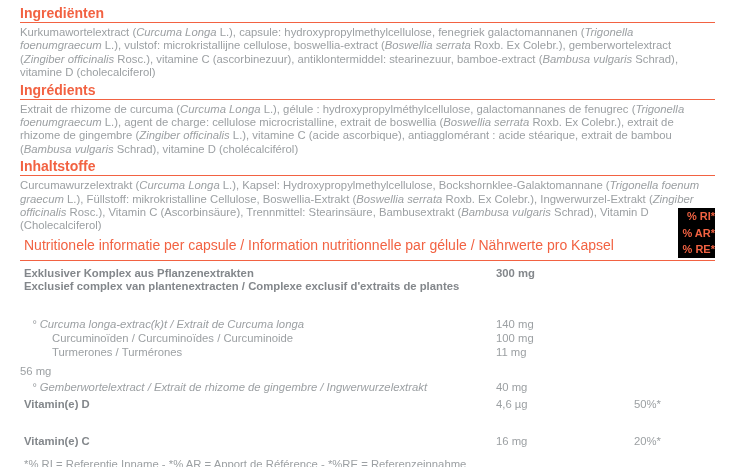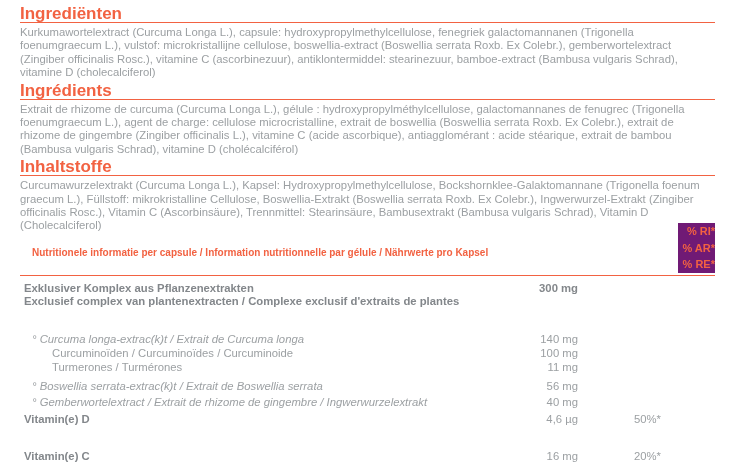--- a/index.html
+++ b/index.html
@@ -11,44 +11,44 @@
   html,body{margin:0;padding:0;}
   body{
     width:735px;height:467px;overflow:hidden;background:#ffffff;
     font-family:"Liberation Sans", sans-serif;
     color:var(--text);
     font-size:11.3px;line-height:13.4px;
     -webkit-font-smoothing:antialiased;
   }
   .wrap{padding:6px 20px 0 20px;}
   .sec-heading{
-    color:var(--accent);font-weight:bold;font-size:17px;line-height:15px;
+    color:var(--accent);font-weight:bold;font-size:14px;line-height:15px;
     border-bottom:1.5px solid var(--accent);padding-bottom:1px;margin:0;
   }
   .sec-para{margin:3px 0 3px 0;}
-  .it{text-align:right;}
+  .it{font-style:italic;text-align:right;}
   
   .nut-header{
     position:relative;margin-top:5px;
     border-bottom:1.5px solid var(--accent);padding-bottom:3px;
   }
   .nut-title{
-    color:var(--accent);font-weight:bold;font-size:10px;line-height:15px;
-    white-space:nowrap;margin:12px;
+    color:var(--accent);font-weight:normal;font-size:14px;line-height:15px;
+    white-space:nowrap;margin:4px;
   }
   .ref-stack{
     position:absolute;right:0;bottom:2px;text-align:right;
     color:var(--accent);font-weight:bold;font-size:11px;line-height:16.5px;
-    background:#701a75;padding-left:4px;margin-left:24px;
+    background:#000000;padding-left:4px;margin-left:24px;
   }
   
   .nut-table{margin-top:2px;}
   .row{display:flex;align-items:flex-start;}
   .lbl{flex:1;min-width:0;}
-  .amt{width:84px;text-align:right;flex:none;padding-right:2px;}
+  .amt{width:84px;text-align:left;flex:none;padding-right:2px;}
   .pct{width:135px;text-align:center;flex:none;}
   .bold{font-weight:bold;color:var(--strong);}
   .ital{font-style:italic;}
   .ind0{padding-left:4px;}
   .ind1{padding-left:12px;}
   .ind2{padding-left:32px;}
   .mt-lg{margin-top:24px;}
   .mt-md{margin-top:6px;}
   .mt-sm{margin-top:3px;}
   .mt-xs{margin-top:1px;}
@@ -101,21 +101,20 @@
       <div class="pct"></div>
     </div>
 
     <div class="row">
       <div class="lbl ind2">Turmerones / Turmérones</div>
       <div class="amt">11 mg</div>
       <div class="pct"></div>
     </div>
 
     <div class="row mt-md">
-      <div class="lbl ital ind1">° Boswellia serrata-extrac(k)t / Extrait de Boswellia serrata</div>
       <div class="amt">56 mg</div>
       <div class="pct"></div>
     </div>
 
 
     <div class="row mt-sm">
       <div class="lbl ital ind1">° Gemberwortelextract / Extrait de rhizome de gingembre / Ingwerwurzelextrakt</div>
       <div class="amt">40 mg</div>
       <div class="pct"></div>
     </div>

